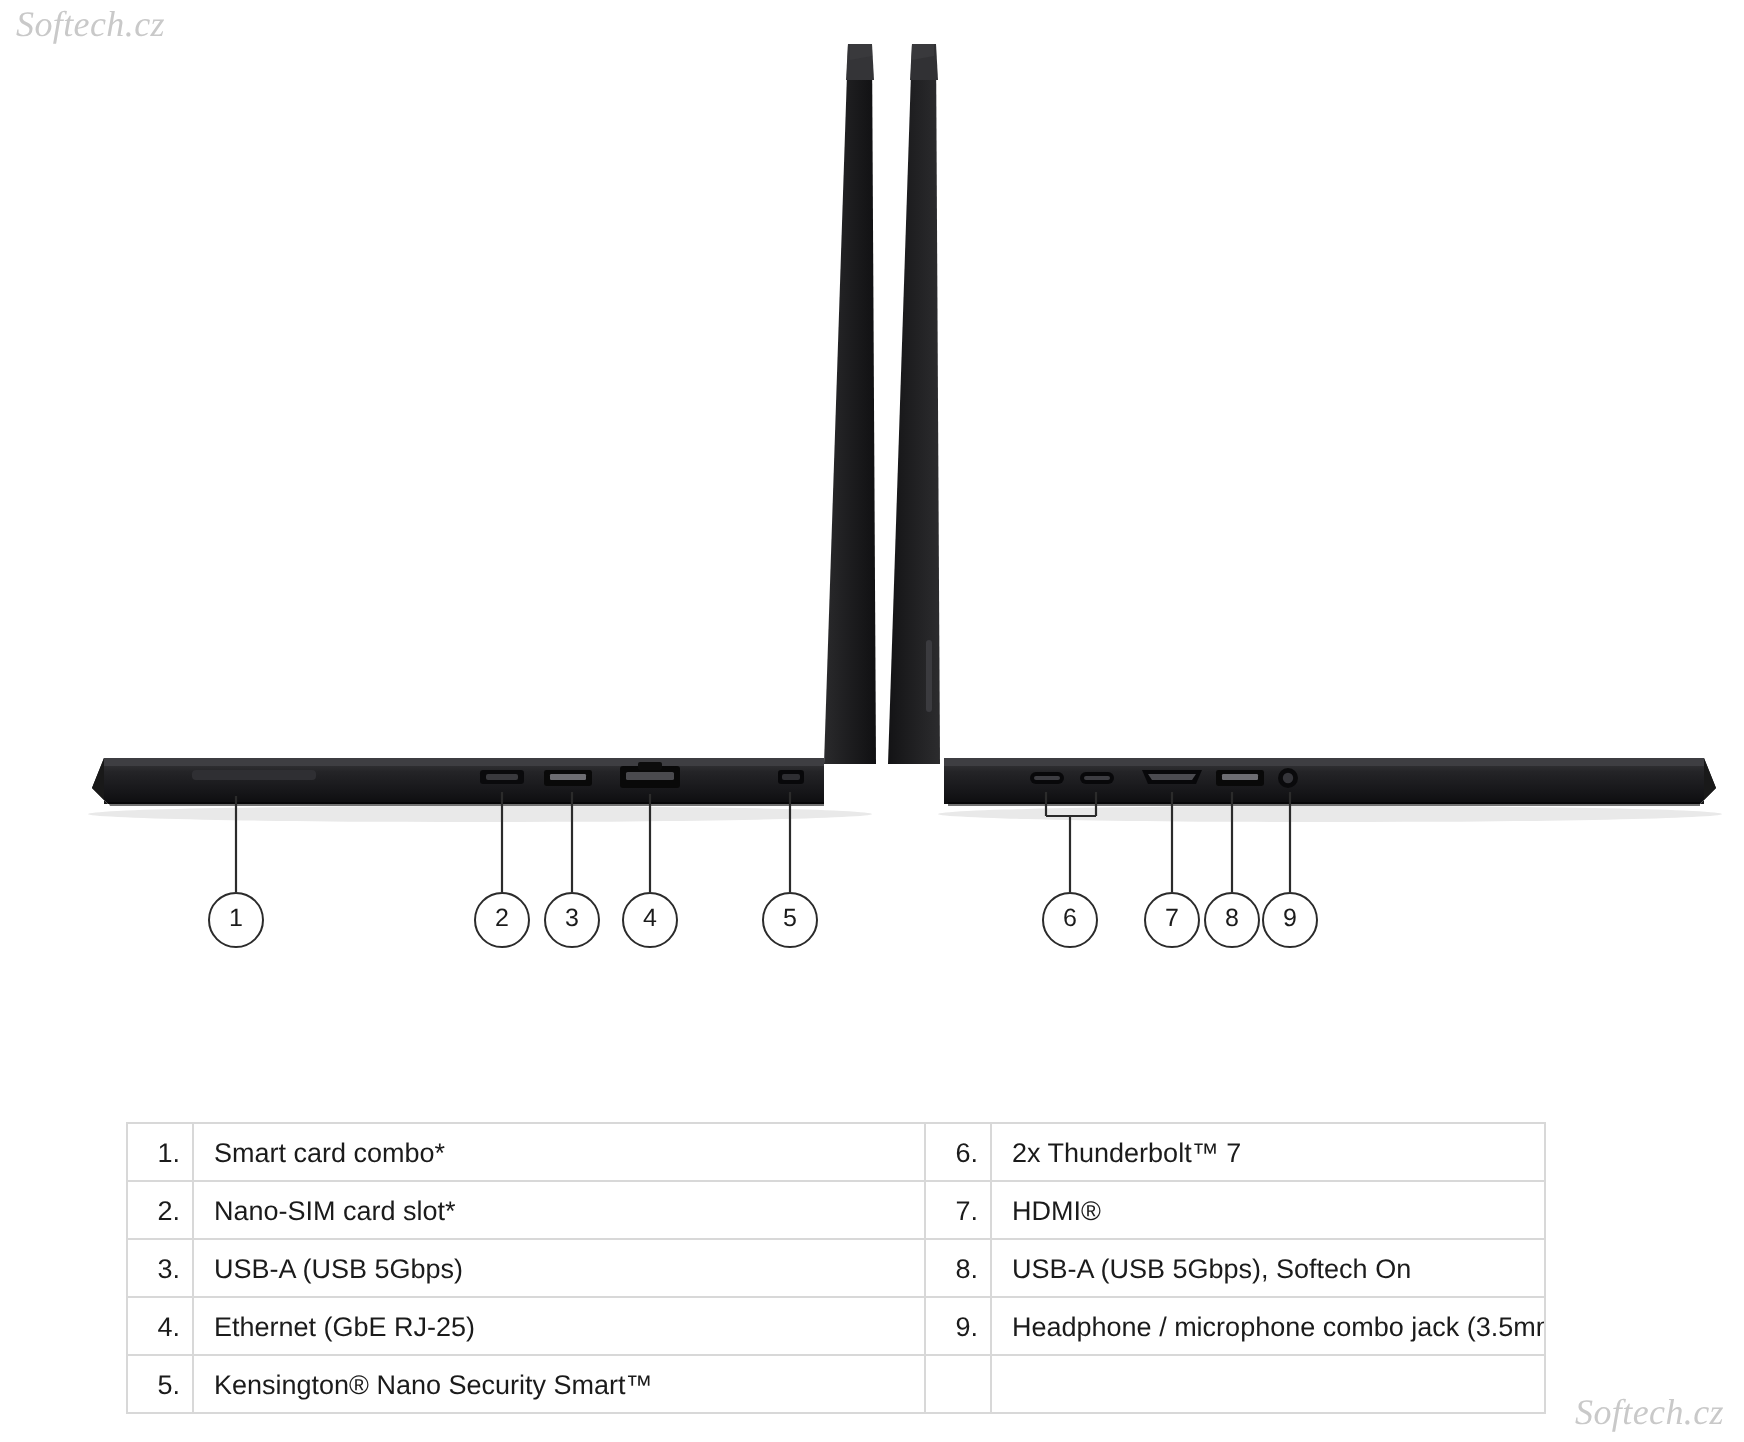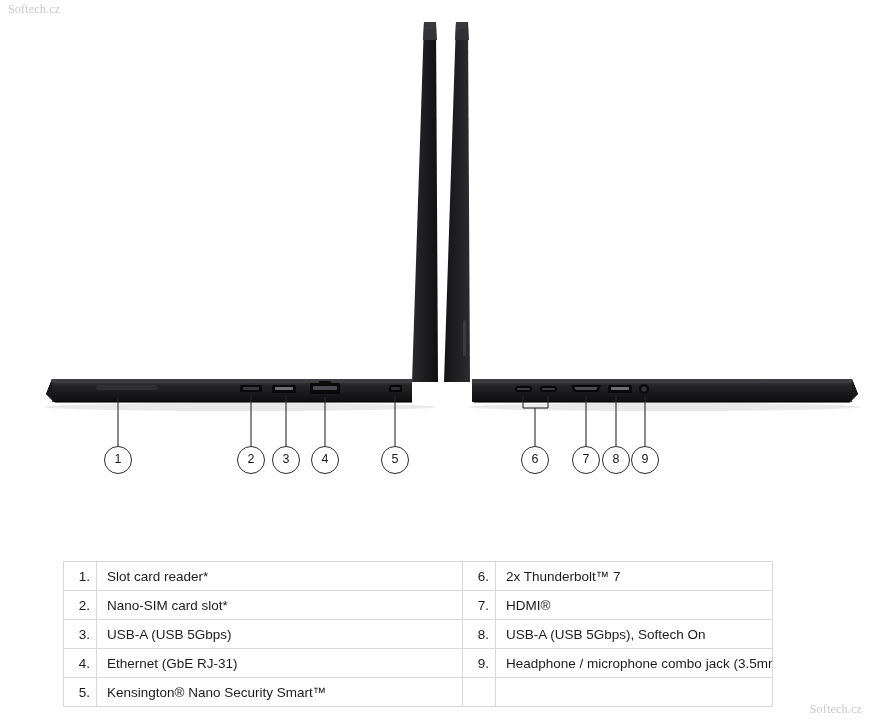--- a/index.html
+++ b/index.html
@@ -13,24 +13,25 @@
     position: relative;
     font-family: "Liberation Sans", sans-serif;
     color: #1a1a1a;
     overflow: hidden;
   }
 
   
   .watermark {
     position: absolute;
     font-family: "Liberation Serif", serif;
-    font-size: 12px;
+    font-size: 18px;
     color: #c9c9c9;
     letter-spacing: .2px;
     user-select: none;
+    font-style: italic;
   }
   .watermark.top  { left: 8px;  top: 2px; }
   .watermark.bot  { right: 10px; bottom: 4px; }
 
   
   .stage {
     position: absolute;
     left: 0;
     top: 0;
     width: 872px;
@@ -209,39 +210,39 @@
   <div class="callout" style="left:521px; top:446px;">6</div>
   <div class="callout" style="left:572px; top:446px;">7</div>
   <div class="callout" style="left:602px; top:446px;">8</div>
   <div class="callout" style="left:631px; top:446px;">9</div>
 </div>
 
 <table class="legend">
   <tbody>
     <tr>
       <td class="num">1.</td>
-      <td class="col-left">Slot card reader*</td>
+      <td class="col-left">Smart card combo*</td>
       <td class="num">6.</td>
       <td>2x Thunderbolt™ 7</td>
     </tr>
     <tr>
       <td class="num">2.</td>
       <td class="col-left">Nano-SIM card slot*</td>
       <td class="num">7.</td>
       <td>HDMI®</td>
     </tr>
     <tr>
       <td class="num">3.</td>
       <td class="col-left">USB-A (USB 5Gbps)</td>
       <td class="num">8.</td>
       <td>USB-A (USB 5Gbps), Softech On</td>
     </tr>
     <tr>
       <td class="num">4.</td>
-      <td class="col-left">Ethernet (GbE RJ-31)</td>
+      <td class="col-left">Ethernet (GbE RJ-25)</td>
       <td class="num">9.</td>
       <td>Headphone / microphone combo jack (3.5mm)</td>
     </tr>
     <tr>
       <td class="num">5.</td>
       <td class="col-left">Kensington® Nano Security Smart™</td>
       <td class="num blank"></td>
       <td class="blank"></td>
     </tr>
   </tbody>

